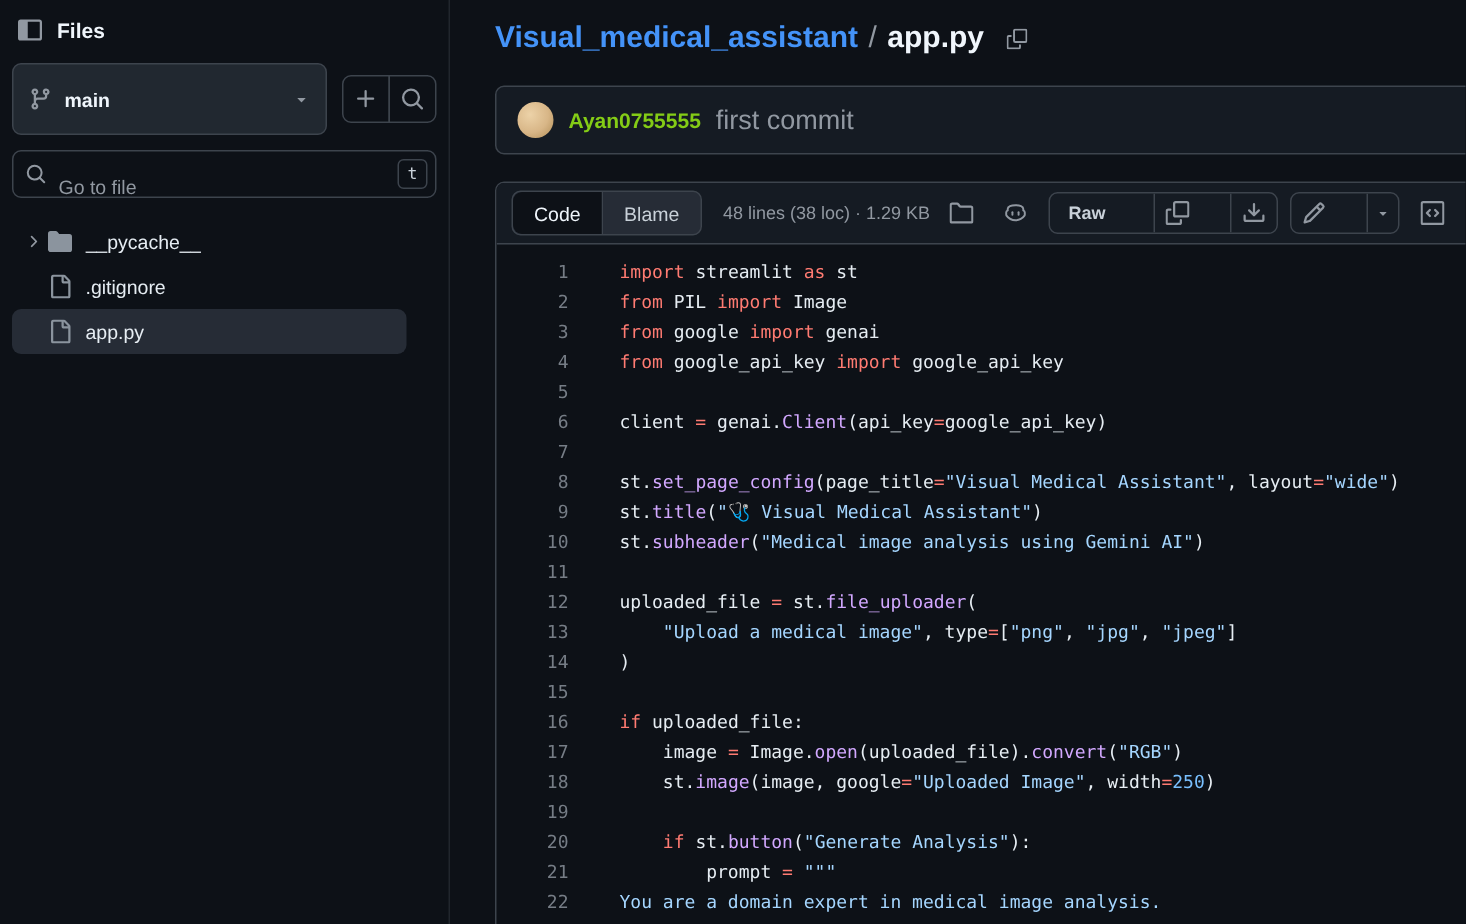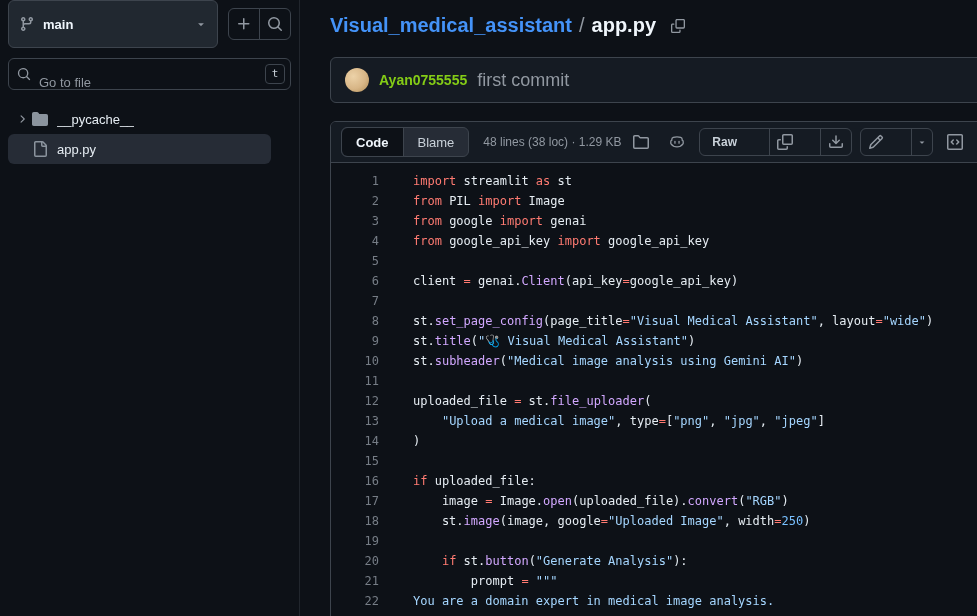--- a/index.html
+++ b/index.html
@@ -87,21 +87,21 @@
   .code-box{
     position:absolute;left:330px;top:121px;width:660px;height:560px;
     border:1px solid var(--border);border-radius:6px 6px 0 0;background:var(--bg);overflow:hidden;
   }
   .code-header{
     height:41px;background:var(--panel);border-bottom:1px solid var(--border);
     display:flex;align-items:center;padding:0 10px;position:relative;
   }
   .seg{display:flex;border:1px solid var(--border);border-radius:6px;background:var(--seg-bg);overflow:hidden;height:30px;}
   .seg-btn{border:none;background:transparent;color:#c9d1d9;font-size:13px;padding:0 14px;}
-  .seg-btn.active{background:var(--bg);color:#f0f6fc;font-weight:700;border-right:1px solid var(--border);border-radius:6px 0 0 6px;}
+  .seg-btn.active{background:var(--bg);color:#f0f6fc;font-weight:400;border-right:1px solid var(--border);border-radius:6px 0 0 6px;}
   .meta{margin-left:14px;font-size:12px;color:var(--text-muted);}
   .header-actions{position:absolute;right:20px;top:5px;display:flex;align-items:center;gap:8px;height:30px;}
   .ghost-btn{width:28px;height:28px;display:flex;align-items:center;justify-content:center;background:transparent;border:none;border-radius:6px;color:var(--text-muted);padding:0;}
   .btn-seg-group{display:flex;border:1px solid var(--border);border-radius:6px;overflow:hidden;height:28px;gap:20px;}
   .btn-seg{display:flex;align-items:center;justify-content:center;padding:0 12px;background:transparent;color:#c9d1d9;border:none;font-size:12px;font-weight:600;}
   .btn-seg + .btn-seg{border-left:1px solid var(--border);}
   .icon-seg{padding:0 7px;color:var(--text-muted);}
   .narrow{padding:0 5px;}
 
   .code-area{padding-top:8px;font-family:"DejaVu Sans Mono",monospace;font-size:12px;line-height:20px;}
@@ -161,20 +161,28 @@
       </symbol>
     <symbol id="sym-copilot" viewBox="0 0 16 16">
         <path fill="none" stroke="currentColor" stroke-width="1.3" d="M2.8 6.2V5.4c0-1.9 2.3-2.6 5.2-2.6s5.2.7 5.2 2.6v.8c.6.25 1 .8 1 1.5v1.5c0 .2-.07.4-.2.56C12.6 11.7 10.4 12.8 8 12.8s-4.6-1.1-6-3.04a.94.94 0 0 1-.2-.56V7.7c0-.7.4-1.25 1-1.5Z"></path>
         <rect x="5.3" y="6.8" width="1.3" height="3" rx=".65"></rect>
         <rect x="9.4" y="6.8" width="1.3" height="3" rx=".65"></rect>
       </symbol>
   </defs>
 </svg>
 
 <aside class="sidebar">
+  <div class="sb-header">
+    <button class="panel-btn">
+      <svg class="ico">
+          <use href="#sym-panel"></use>
+        </svg>
+    </button>
+    <span class="sb-title">Files</span>
+  </div>
 
   <div class="sb-controls">
     <button class="branch-btn">
       <svg class="ico branch-ic">
           <use href="#sym-branch"></use>
         </svg>
       <span>main</span>
       <svg class="ico s12 caret">
           <use href="#sym-triangle-down"></use>
         </svg>
@@ -209,20 +217,34 @@
           </svg>
         </span>
     <span class="ticon ticon-folder">
           <svg class="ico">
             <use href="#sym-folder"></use>
           </svg>
         </span>
 
     <span class="tname">__pycache__</span>
   </div>
+      <div class="tree-row">
+    <span class="chev">
+          <svg class="ico s12" style="visibility: hidden;">
+            <use href="#sym-chevron-right"></use>
+          </svg>
+        </span>
+
+    <span class="ticon ticon-file">
+          <svg class="ico">
+            <use href="#sym-file"></use>
+          </svg>
+        </span>
+    <span class="tname">.gitignore</span>
+  </div>
       <div class="tree-row selected">
     <span class="chev">
           <svg class="ico s12" style="visibility: hidden;">
             <use href="#sym-chevron-right"></use>
           </svg>
         </span>
 
     <span class="ticon ticon-file">
           <svg class="ico">
             <use href="#sym-file"></use>

